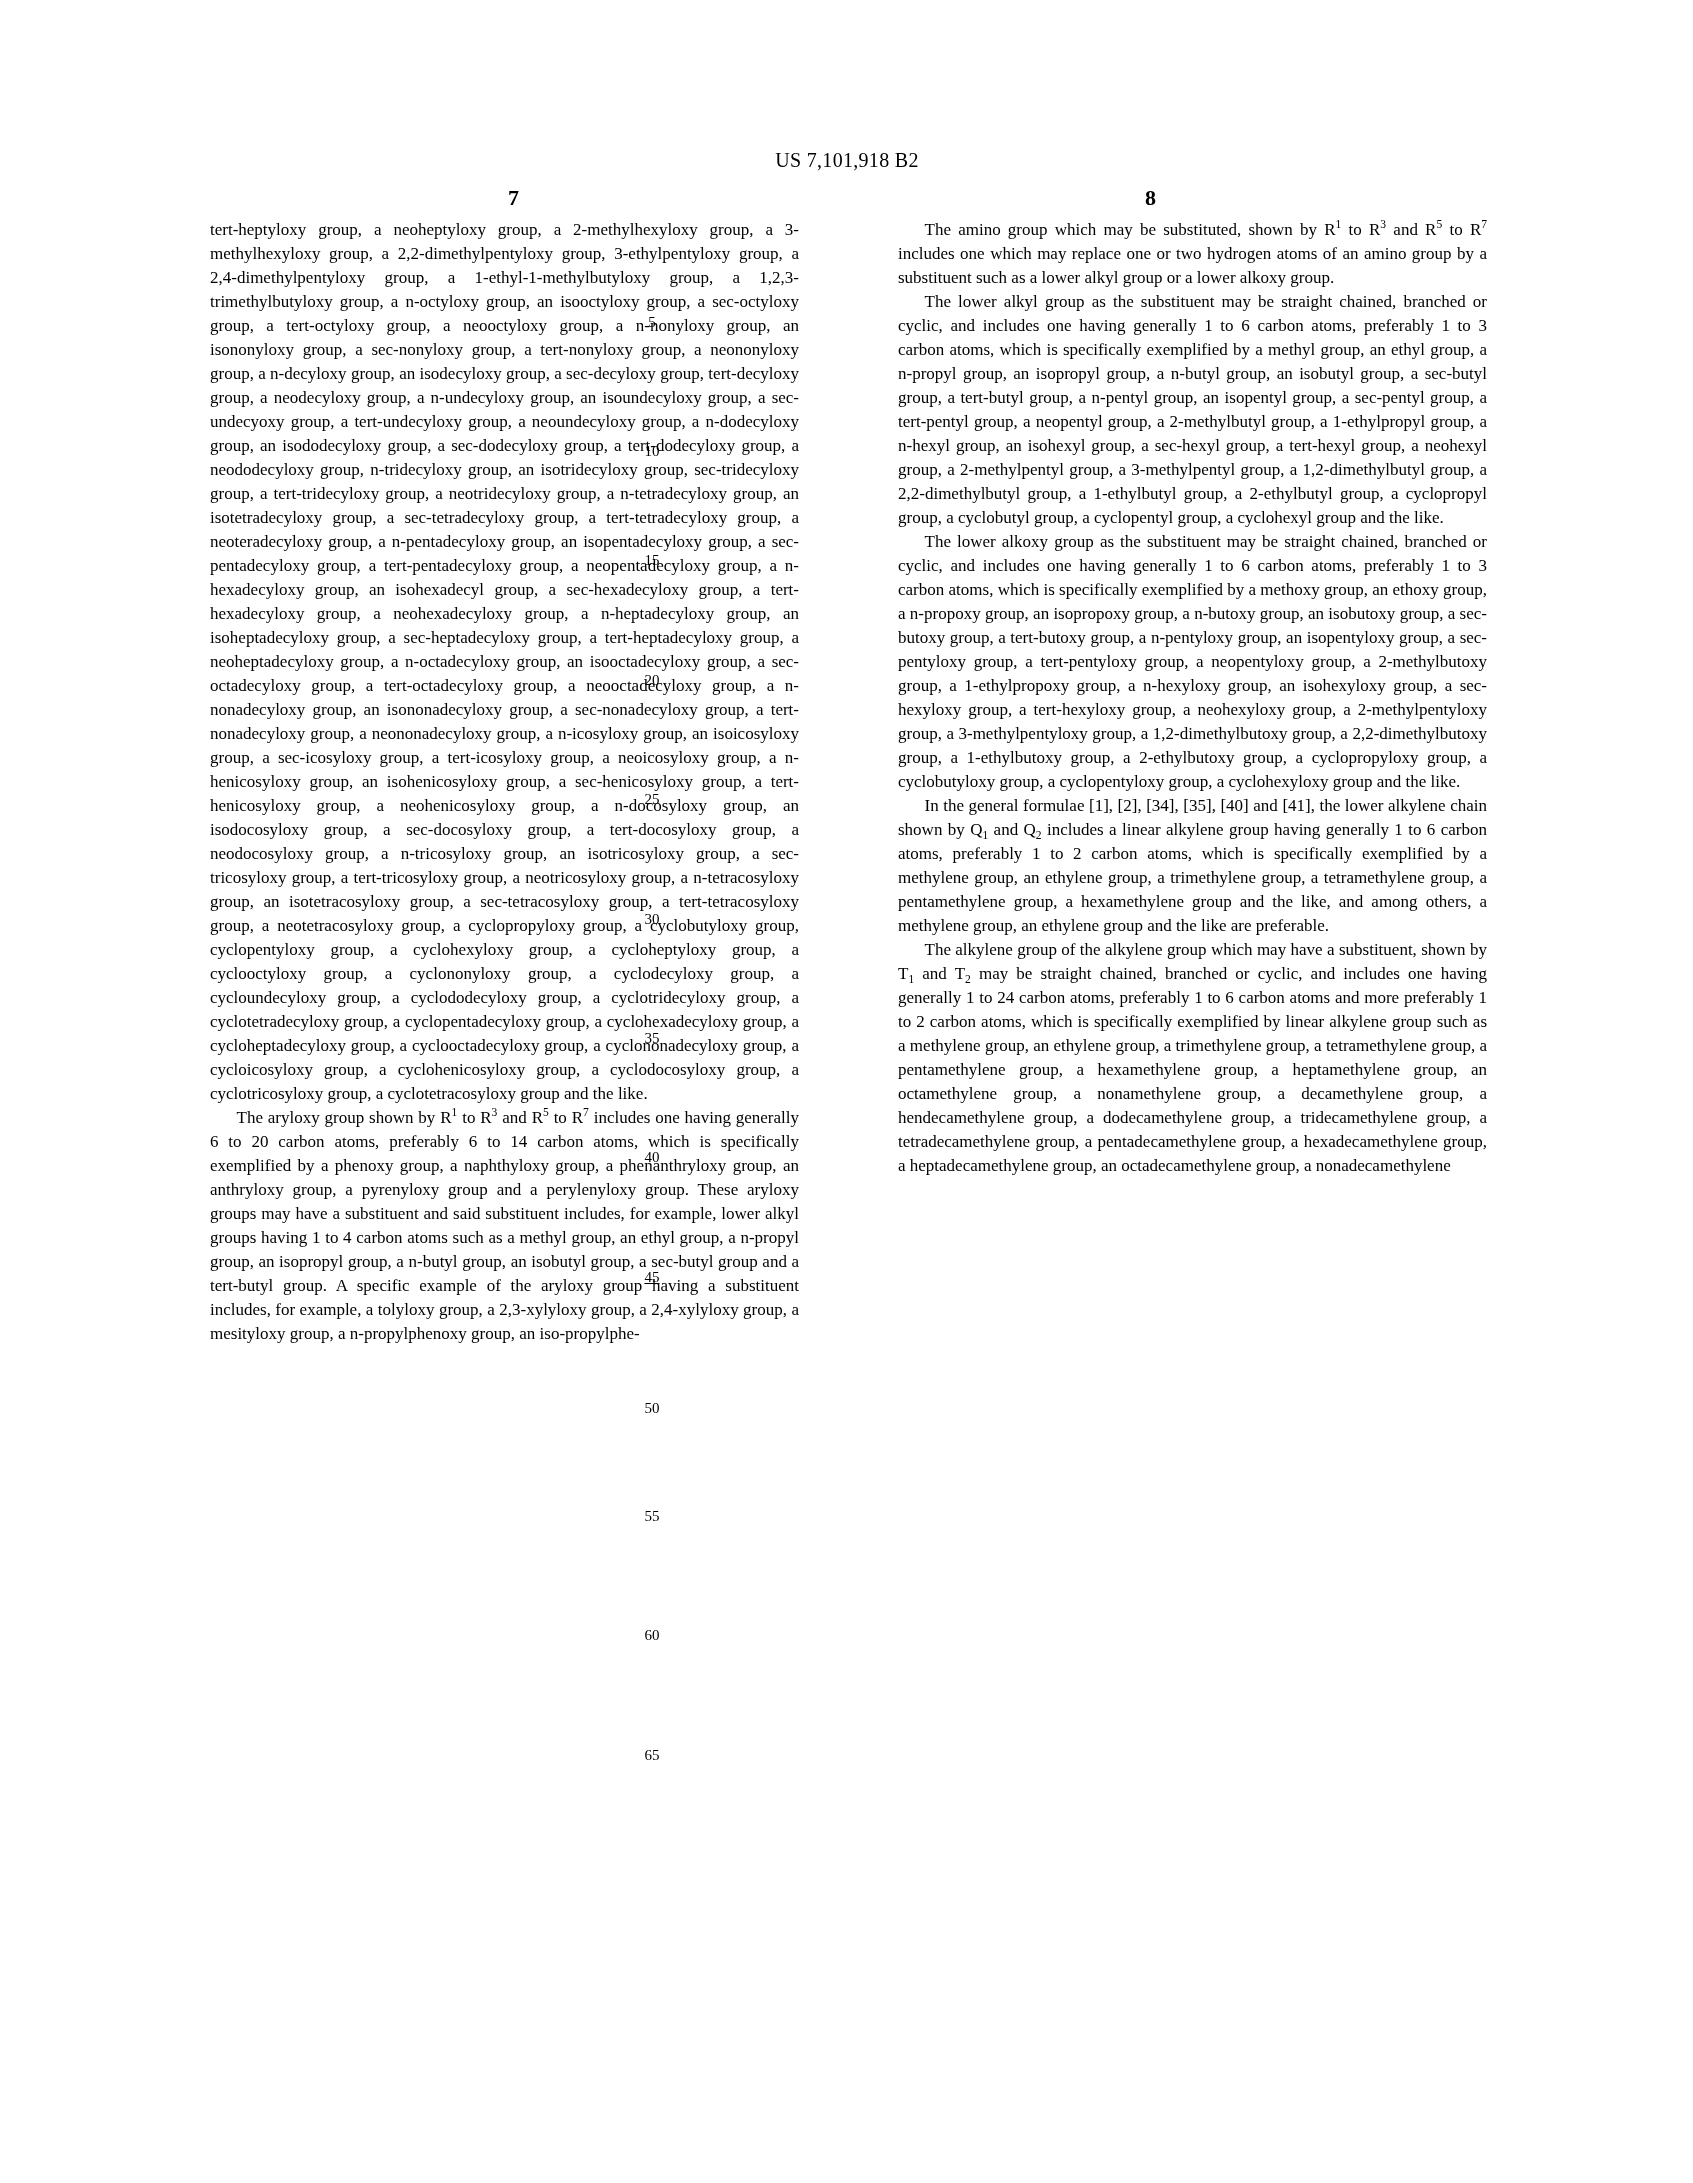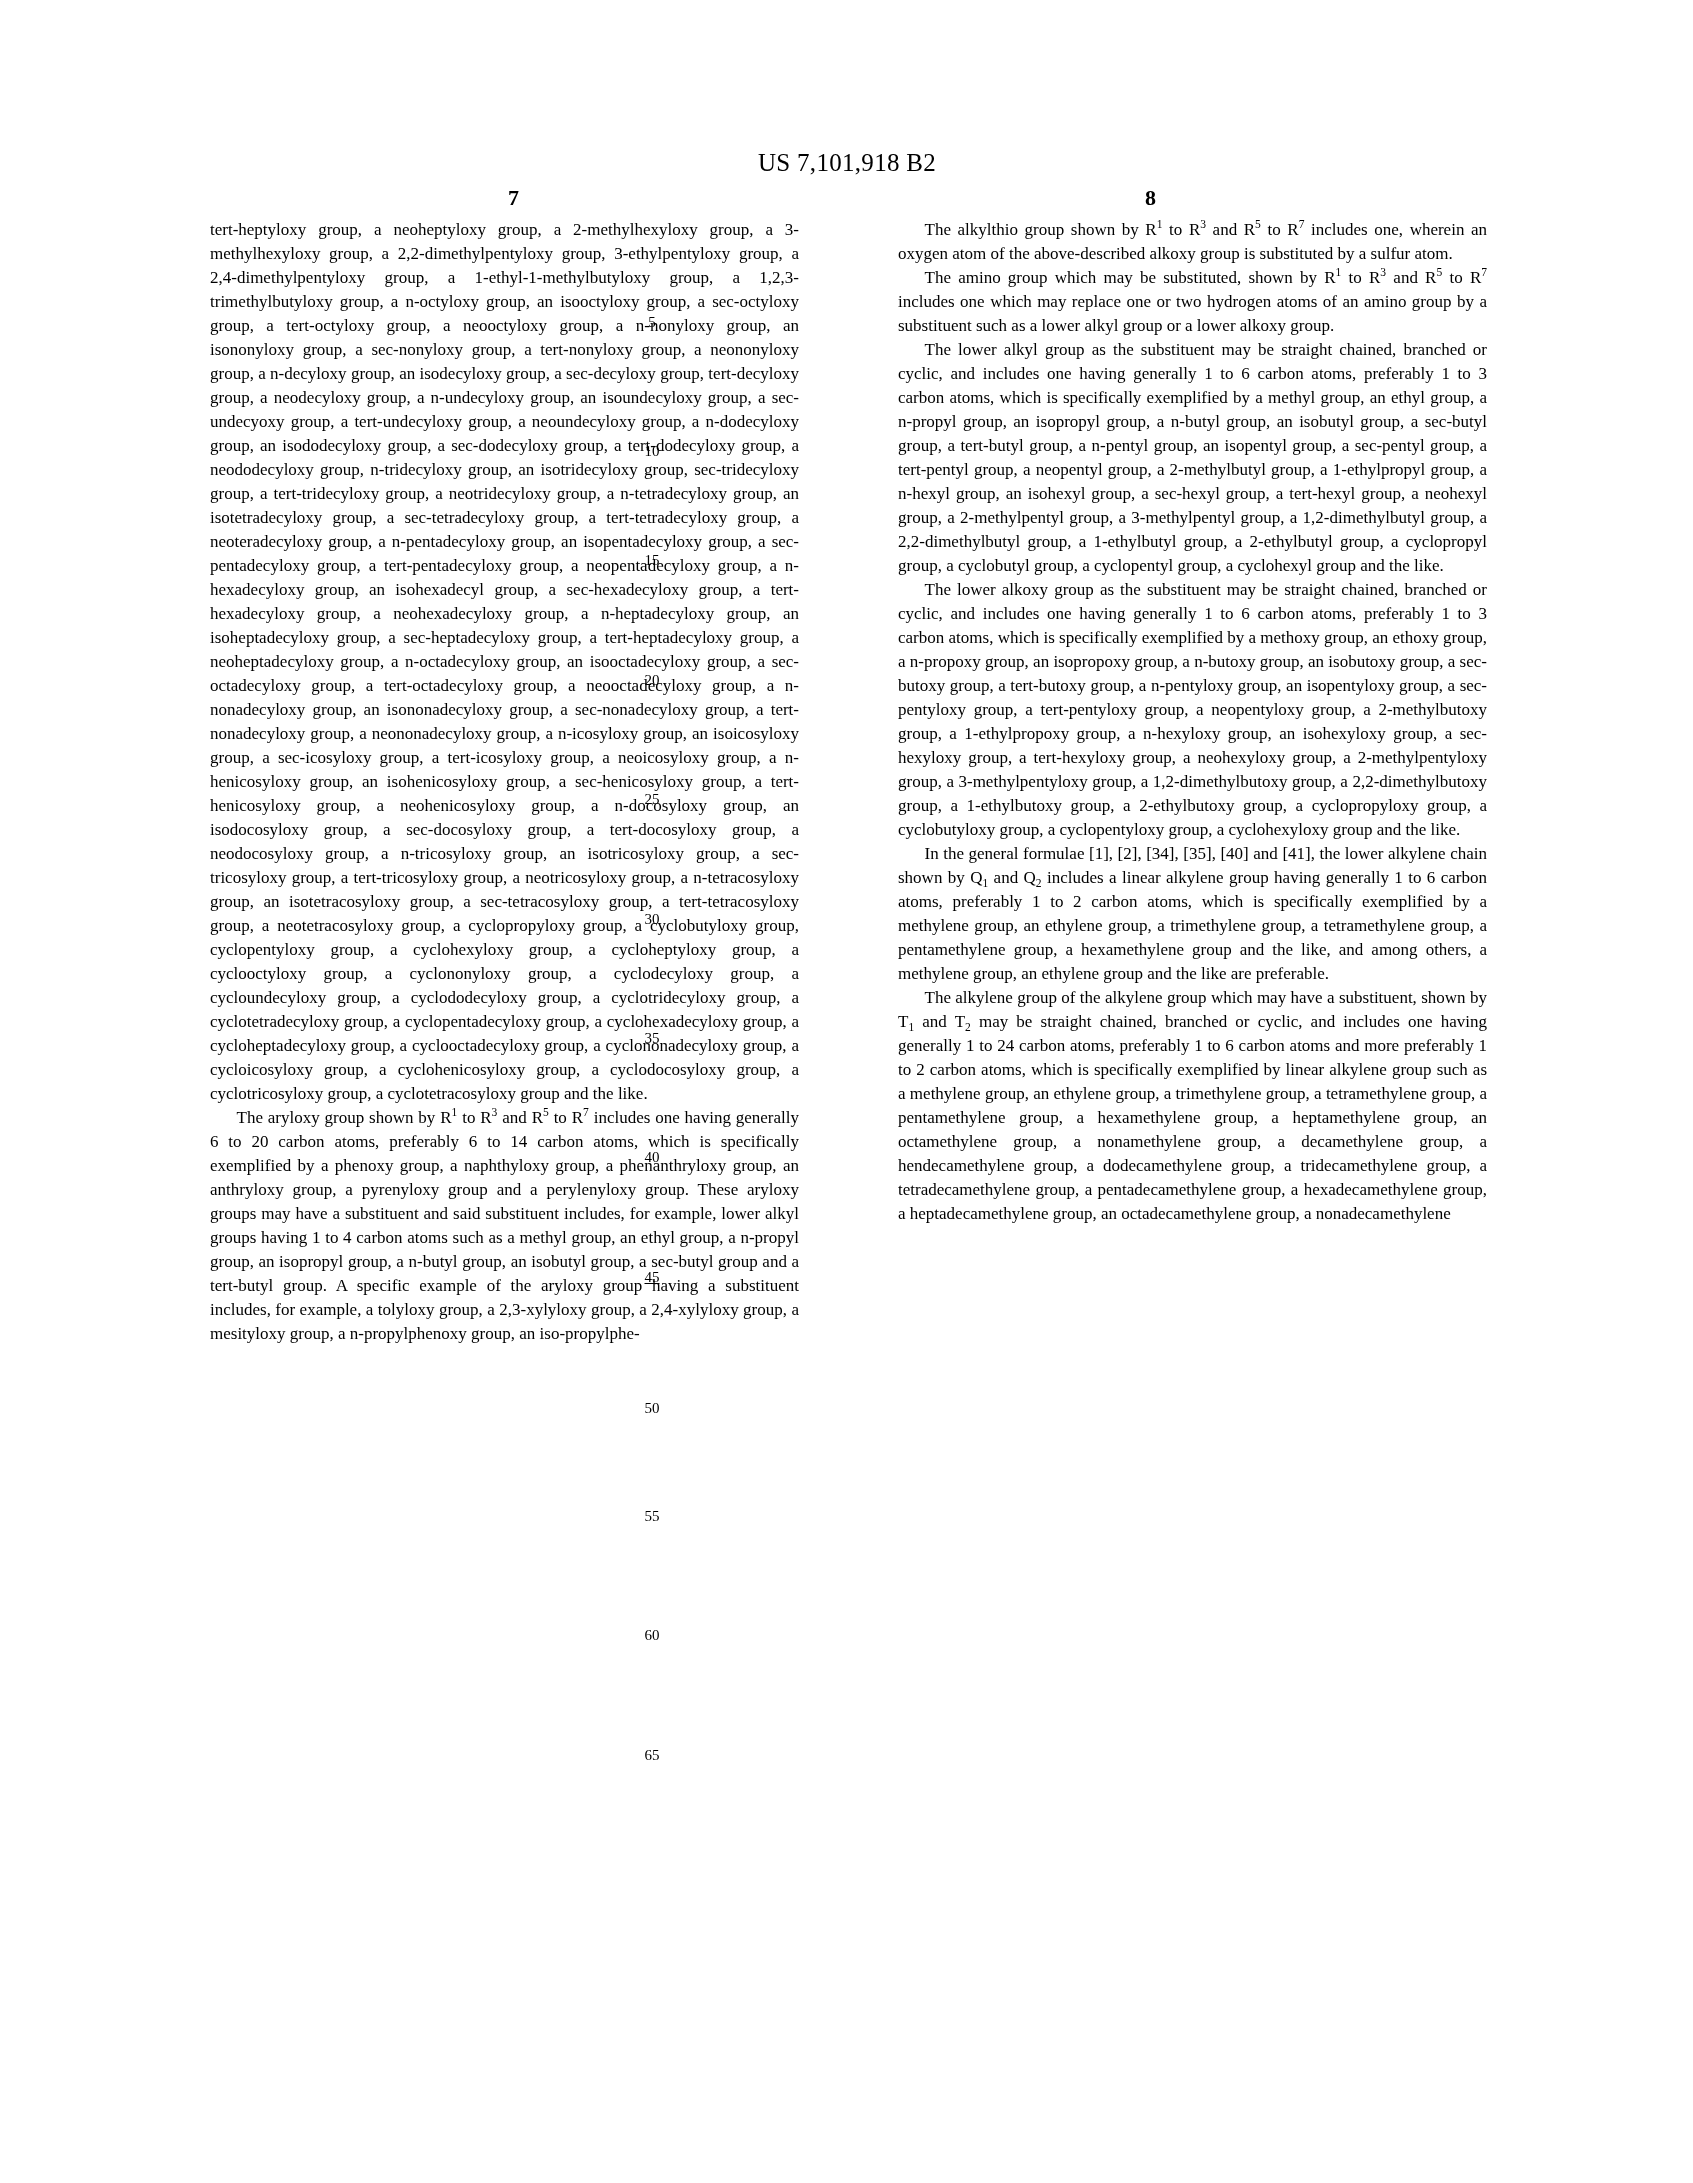--- a/index.html
+++ b/index.html
@@ -20,21 +20,21 @@
     width: 1694px;
     height: 2183px;
     overflow: hidden;
   }
   .patent-header {
     position: absolute;
     left: 0;
     top: 149px;
     width: 1694px;
     text-align: center;
-    font-size: 25px;
+    font-size: 20px;
     letter-spacing: 0.3px;
   }
   .col-numbers {
     position: absolute;
     top: 185px;
     left: 0;
     width: 1694px;
     height: 26.5px;
   }
   .col-num {
@@ -111,21 +111,20 @@
     <div class="col-num left">7</div>
     <div class="col-num right">8</div>
   </div>
 
   <div class="columns">
     <div class="col left" id="col-left">
         <p>tert-heptyloxy group, a neoheptyloxy group, a 2-methylhexyloxy group, a 3-methylhexyloxy group, a 2,2-dimethylpentyloxy group, 3-ethylpentyloxy group, a 2,4-dimethylpentyloxy group, a 1-ethyl-1-methylbutyloxy group, a 1,2,3-trimethylbutyloxy group, a n-octyloxy group, an isooctyloxy group, a sec-octyloxy group, a tert-octyloxy group, a neooctyloxy group, a n-nonyloxy group, an isononyloxy group, a sec-nonyloxy group, a tert-nonyloxy group, a neononyloxy group, a n-decyloxy group, an isodecyloxy group, a sec-decyloxy group, tert-decyloxy group, a neodecyloxy group, a n-undecyloxy group, an isoundecyloxy group, a sec-undecyoxy group, a tert-undecyloxy group, a neoundecyloxy group, a n-dodecyloxy group, an isododecyloxy group, a sec-dodecyloxy group, a tert-dodecyloxy group, a neododecyloxy group, n-tridecyloxy group, an isotridecyloxy group, sec-tridecyloxy group, a tert-tridecyloxy group, a neotridecyloxy group, a n-tetradecyloxy group, an isotetradecyloxy group, a sec-tetradecyloxy group, a tert-tetradecyloxy group, a neoteradecyloxy group, a n-pentadecyloxy group, an isopentadecyloxy group, a sec-pentadecyloxy group, a tert-pentadecyloxy group, a neopentadecyloxy group, a n-hexadecyloxy group, an isohexadecyl group, a sec-hexadecyloxy group, a tert-hexadecyloxy group, a neohexadecyloxy group, a n-heptadecyloxy group, an isoheptadecyloxy group, a sec-heptadecyloxy group, a tert-heptadecyloxy group, a neoheptadecyloxy group, a n-octadecyloxy group, an isooctadecyloxy group, a sec-octadecyloxy group, a tert-octadecyloxy group, a neooctadecyloxy group, a n-nonadecyloxy group, an isononadecyloxy group, a sec-nonadecyloxy group, a tert-nonadecyloxy group, a neononadecyloxy group, a n-icosyloxy group, an isoicosyloxy group, a sec-icosyloxy group, a tert-icosyloxy group, a neoicosyloxy group, a n-henicosyloxy group, an isohenicosyloxy group, a sec-henicosyloxy group, a tert-henicosyloxy group, a neohenicosyloxy group, a n-docosyloxy group, an isodocosyloxy group, a sec-docosyloxy group, a tert-docosyloxy group, a neodocosyloxy group, a n-tricosyloxy group, an isotricosyloxy group, a sec-tricosyloxy group, a tert-tricosyloxy group, a neotricosyloxy group, a n-tetracosyloxy group, an isotetracosyloxy group, a sec-tetracosyloxy group, a tert-tetracosyloxy group, a neotetracosyloxy group, a cyclopropyloxy group, a cyclobutyloxy group, cyclopentyloxy group, a cyclohexyloxy group, a cycloheptyloxy group, a cyclooctyloxy group, a cyclononyloxy group, a cyclodecyloxy group, a cycloundecyloxy group, a cyclododecyloxy group, a cyclotridecyloxy group, a cyclotetradecyloxy group, a cyclopentadecyloxy group, a cyclohexadecyloxy group, a cycloheptadecyloxy group, a cyclooctadecyloxy group, a cyclononadecyloxy group, a cycloicosyloxy group, a cyclohenicosyloxy group, a cyclodocosyloxy group, a cyclotricosyloxy group, a cyclotetracosyloxy group and the like.</p>
         <p class="indent">The aryloxy group shown by R<sup>1</sup> to R<sup>3</sup> and R<sup>5</sup> to R<sup>7</sup> includes one having generally 6 to 20 carbon atoms, preferably 6 to 14 carbon atoms, which is specifically exemplified by a phenoxy group, a naphthyloxy group, a phenanthryloxy group, an anthryloxy group, a pyrenyloxy group and a perylenyloxy group. These aryloxy groups may have a substituent and said substituent includes, for example, lower alkyl groups having 1 to 4 carbon atoms such as a methyl group, an ethyl group, a n-propyl group, an isopropyl group, a n-butyl group, an isobutyl group, a sec-butyl group and a tert-butyl group. A specific example of the aryloxy group having a substituent includes, for example, a tolyloxy group, a 2,3-xylyloxy group, a 2,4-xylyloxy group, a mesityloxy group, a n-propylphenoxy group, an iso-propylphe-</p>
       </div>
     <div class="col right" id="col-right">
-        <p class="indent">The alkylthio group shown by R<sup>1</sup> to R<sup>3</sup> and R<sup>5</sup> to R<sup>7</sup> includes one, wherein an oxygen atom of the above-described alkoxy group is substituted by a sulfur atom.</p>
         <p class="indent">The amino group which may be substituted, shown by R<sup>1</sup> to R<sup>3</sup> and R<sup>5</sup> to R<sup>7</sup> includes one which may replace one or two hydrogen atoms of an amino group by a substituent such as a lower alkyl group or a lower alkoxy group.</p>
         <p class="indent">The lower alkyl group as the substituent may be straight chained, branched or cyclic, and includes one having generally 1 to 6 carbon atoms, preferably 1 to 3 carbon atoms, which is specifically exemplified by a methyl group, an ethyl group, a n-propyl group, an isopropyl group, a n-butyl group, an isobutyl group, a sec-butyl group, a tert-butyl group, a n-pentyl group, an isopentyl group, a sec-pentyl group, a tert-pentyl group, a neopentyl group, a 2-methylbutyl group, a 1-ethylpropyl group, a n-hexyl group, an isohexyl group, a sec-hexyl group, a tert-hexyl group, a neohexyl group, a 2-methylpentyl group, a 3-methylpentyl group, a 1,2-dimethylbutyl group, a 2,2-dimethylbutyl group, a 1-ethylbutyl group, a 2-ethylbutyl group, a cyclopropyl group, a cyclobutyl group, a cyclopentyl group, a cyclohexyl group and the like.</p>
         <p class="indent">The lower alkoxy group as the substituent may be straight chained, branched or cyclic, and includes one having generally 1 to 6 carbon atoms, preferably 1 to 3 carbon atoms, which is specifically exemplified by a methoxy group, an ethoxy group, a n-propoxy group, an isopropoxy group, a n-butoxy group, an isobutoxy group, a sec-butoxy group, a tert-butoxy group, a n-pentyloxy group, an isopentyloxy group, a sec-pentyloxy group, a tert-pentyloxy group, a neopentyloxy group, a 2-methylbutoxy group, a 1-ethylpropoxy group, a n-hexyloxy group, an isohexyloxy group, a sec-hexyloxy group, a tert-hexyloxy group, a neohexyloxy group, a 2-methylpentyloxy group, a 3-methylpentyloxy group, a 1,2-dimethylbutoxy group, a 2,2-dimethylbutoxy group, a 1-ethylbutoxy group, a 2-ethylbutoxy group, a cyclopropyloxy group, a cyclobutyloxy group, a cyclopentyloxy group, a cyclohexyloxy group and the like.</p>
         <p class="indent">In the general formulae [1], [2], [34], [35], [40] and [41], the lower alkylene chain shown by Q<sub>1</sub> and Q<sub>2</sub> includes a linear alkylene group having generally 1 to 6 carbon atoms, preferably 1 to 2 carbon atoms, which is specifically exemplified by a methylene group, an ethylene group, a trimethylene group, a tetramethylene group, a pentamethylene group, a hexamethylene group and the like, and among others, a methylene group, an ethylene group and the like are preferable.</p>
         <p class="indent">The alkylene group of the alkylene group which may have a substituent, shown by T<sub>1</sub> and T<sub>2</sub> may be straight chained, branched or cyclic, and includes one having generally 1 to 24 carbon atoms, preferably 1 to 6 carbon atoms and more preferably 1 to 2 carbon atoms, which is specifically exemplified by linear alkylene group such as a methylene group, an ethylene group, a trimethylene group, a tetramethylene group, a pentamethylene group, a hexamethylene group, a heptamethylene group, an octamethylene group, a nonamethylene group, a decamethylene group, a hendecamethylene group, a dodecamethylene group, a tridecamethylene group, a tetradecamethylene group, a pentadecamethylene group, a hexadecamethylene group, a heptadecamethylene group, an octadecamethylene group, a nonadecamethylene</p>
       </div>
   </div>
 
   <div class="linenumbers" id="linenumbers">
       <span style="top: 96px;">5</span>

